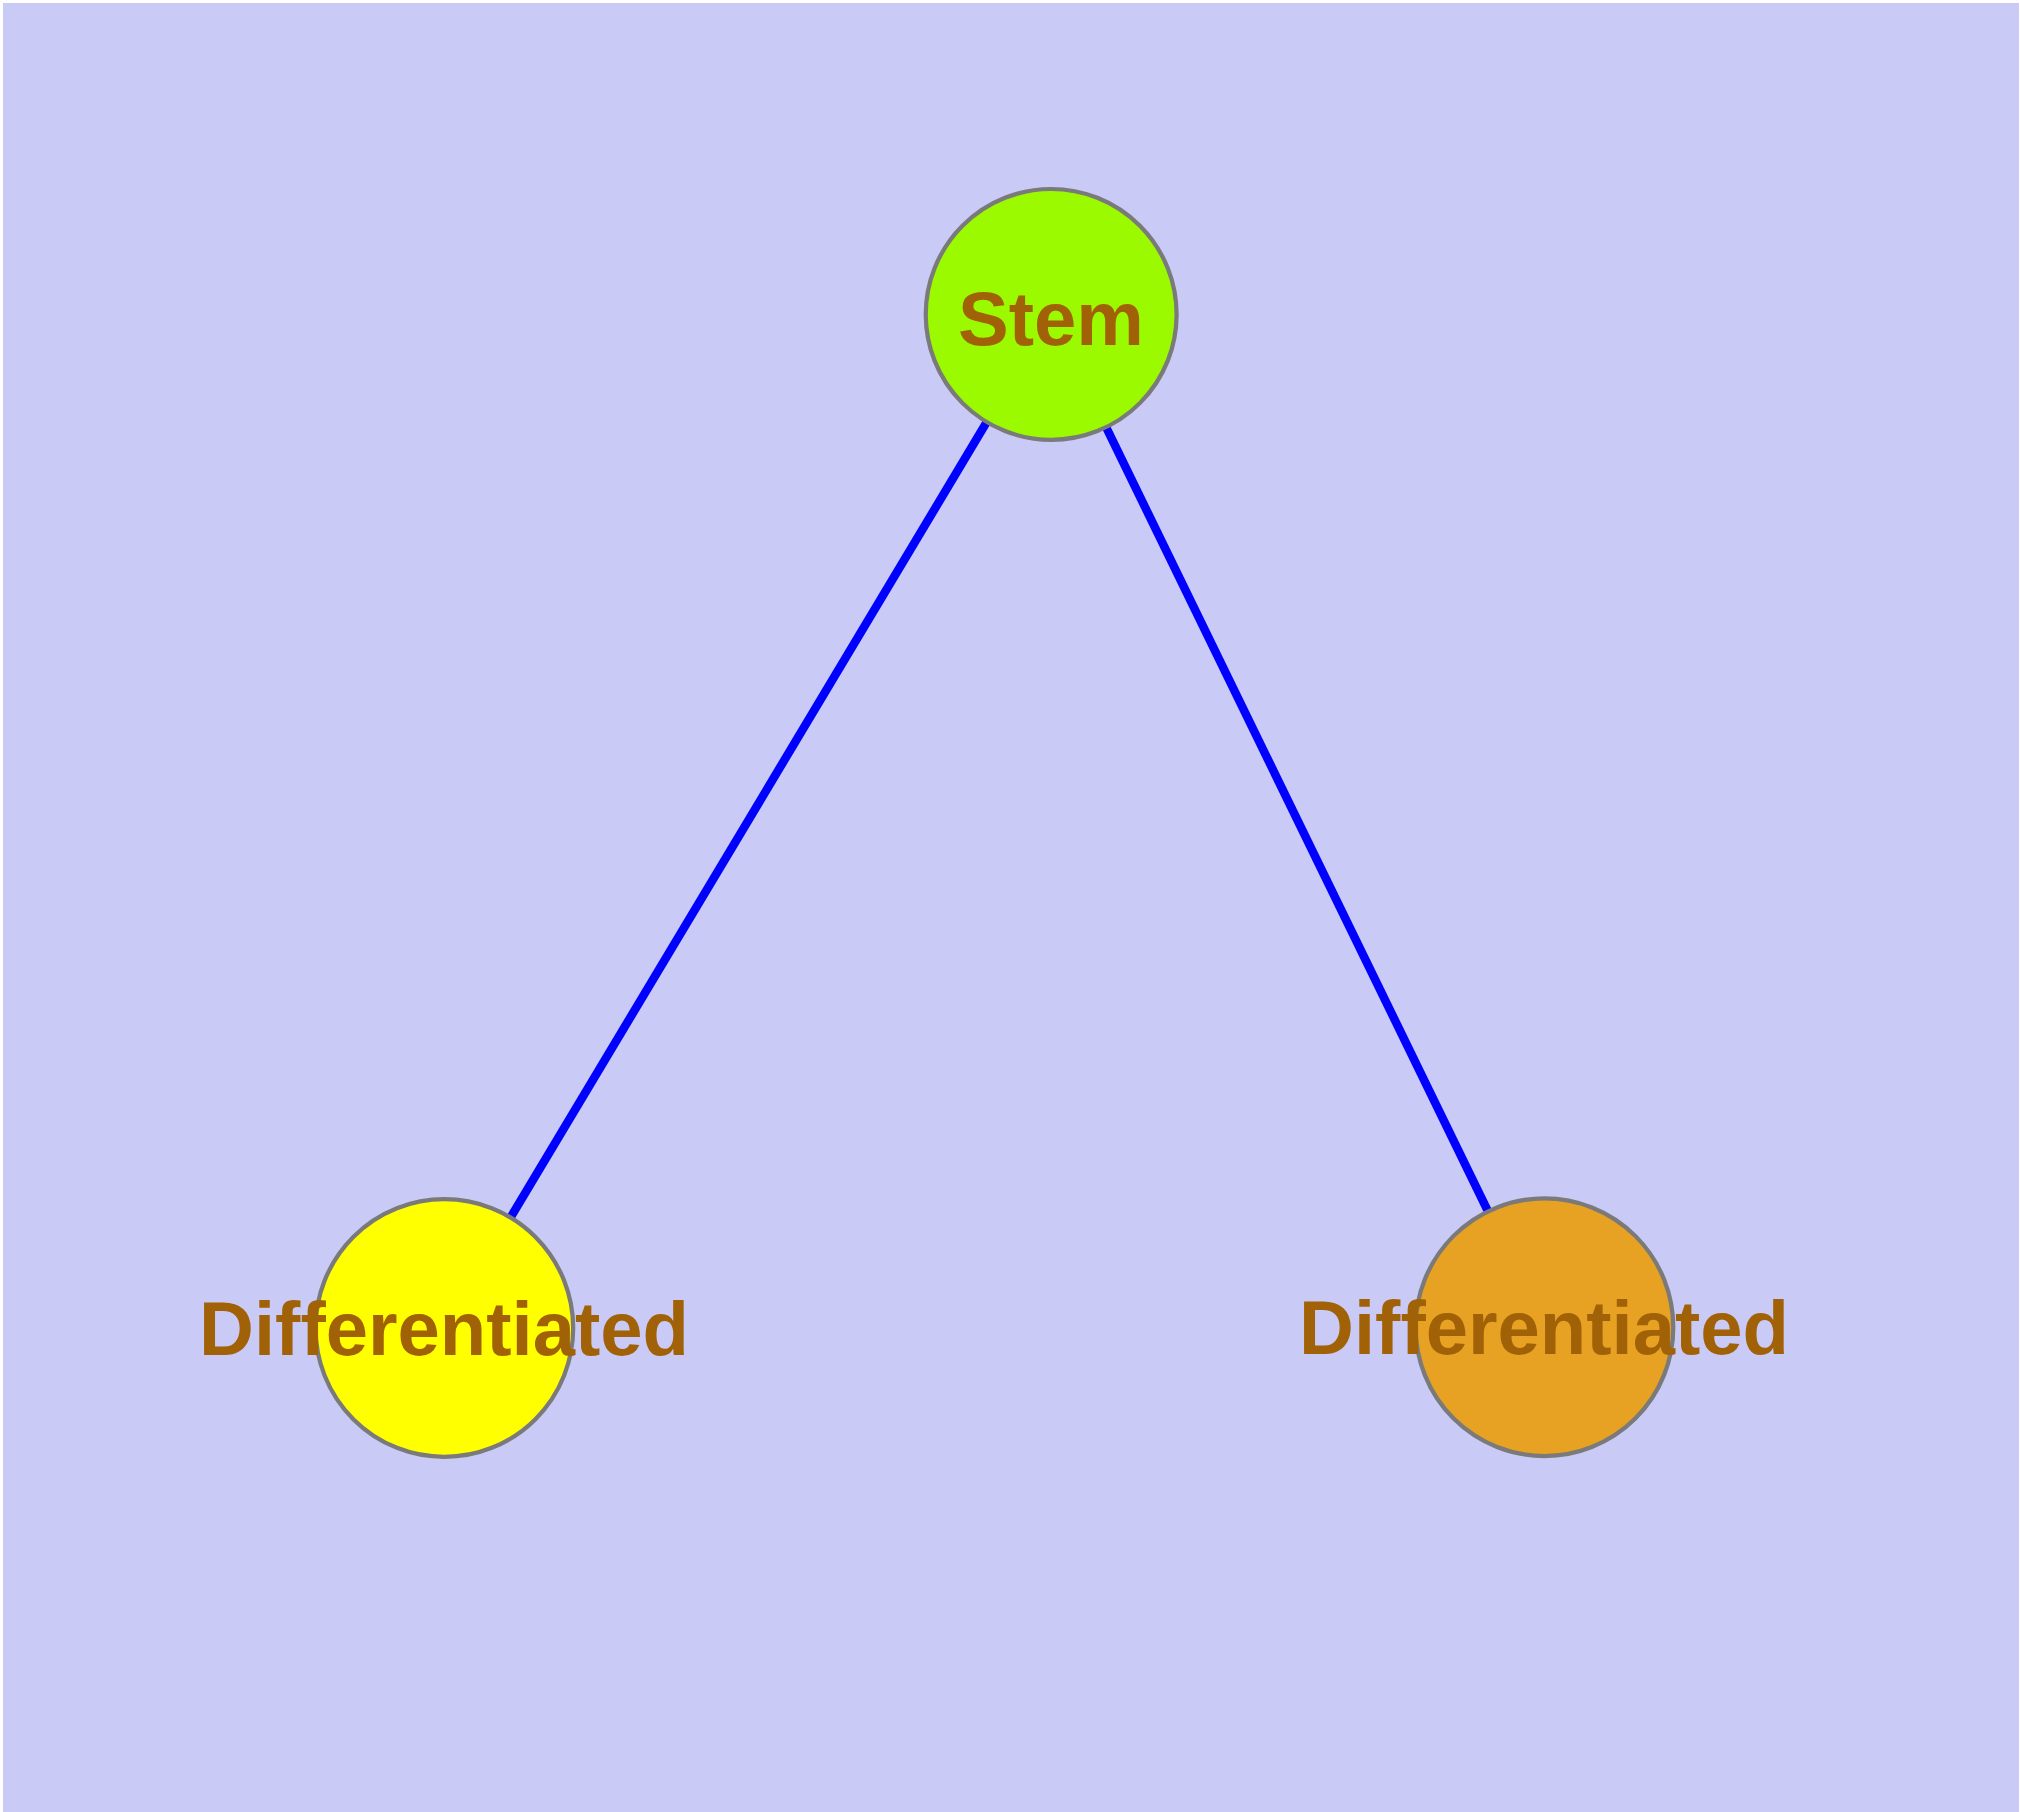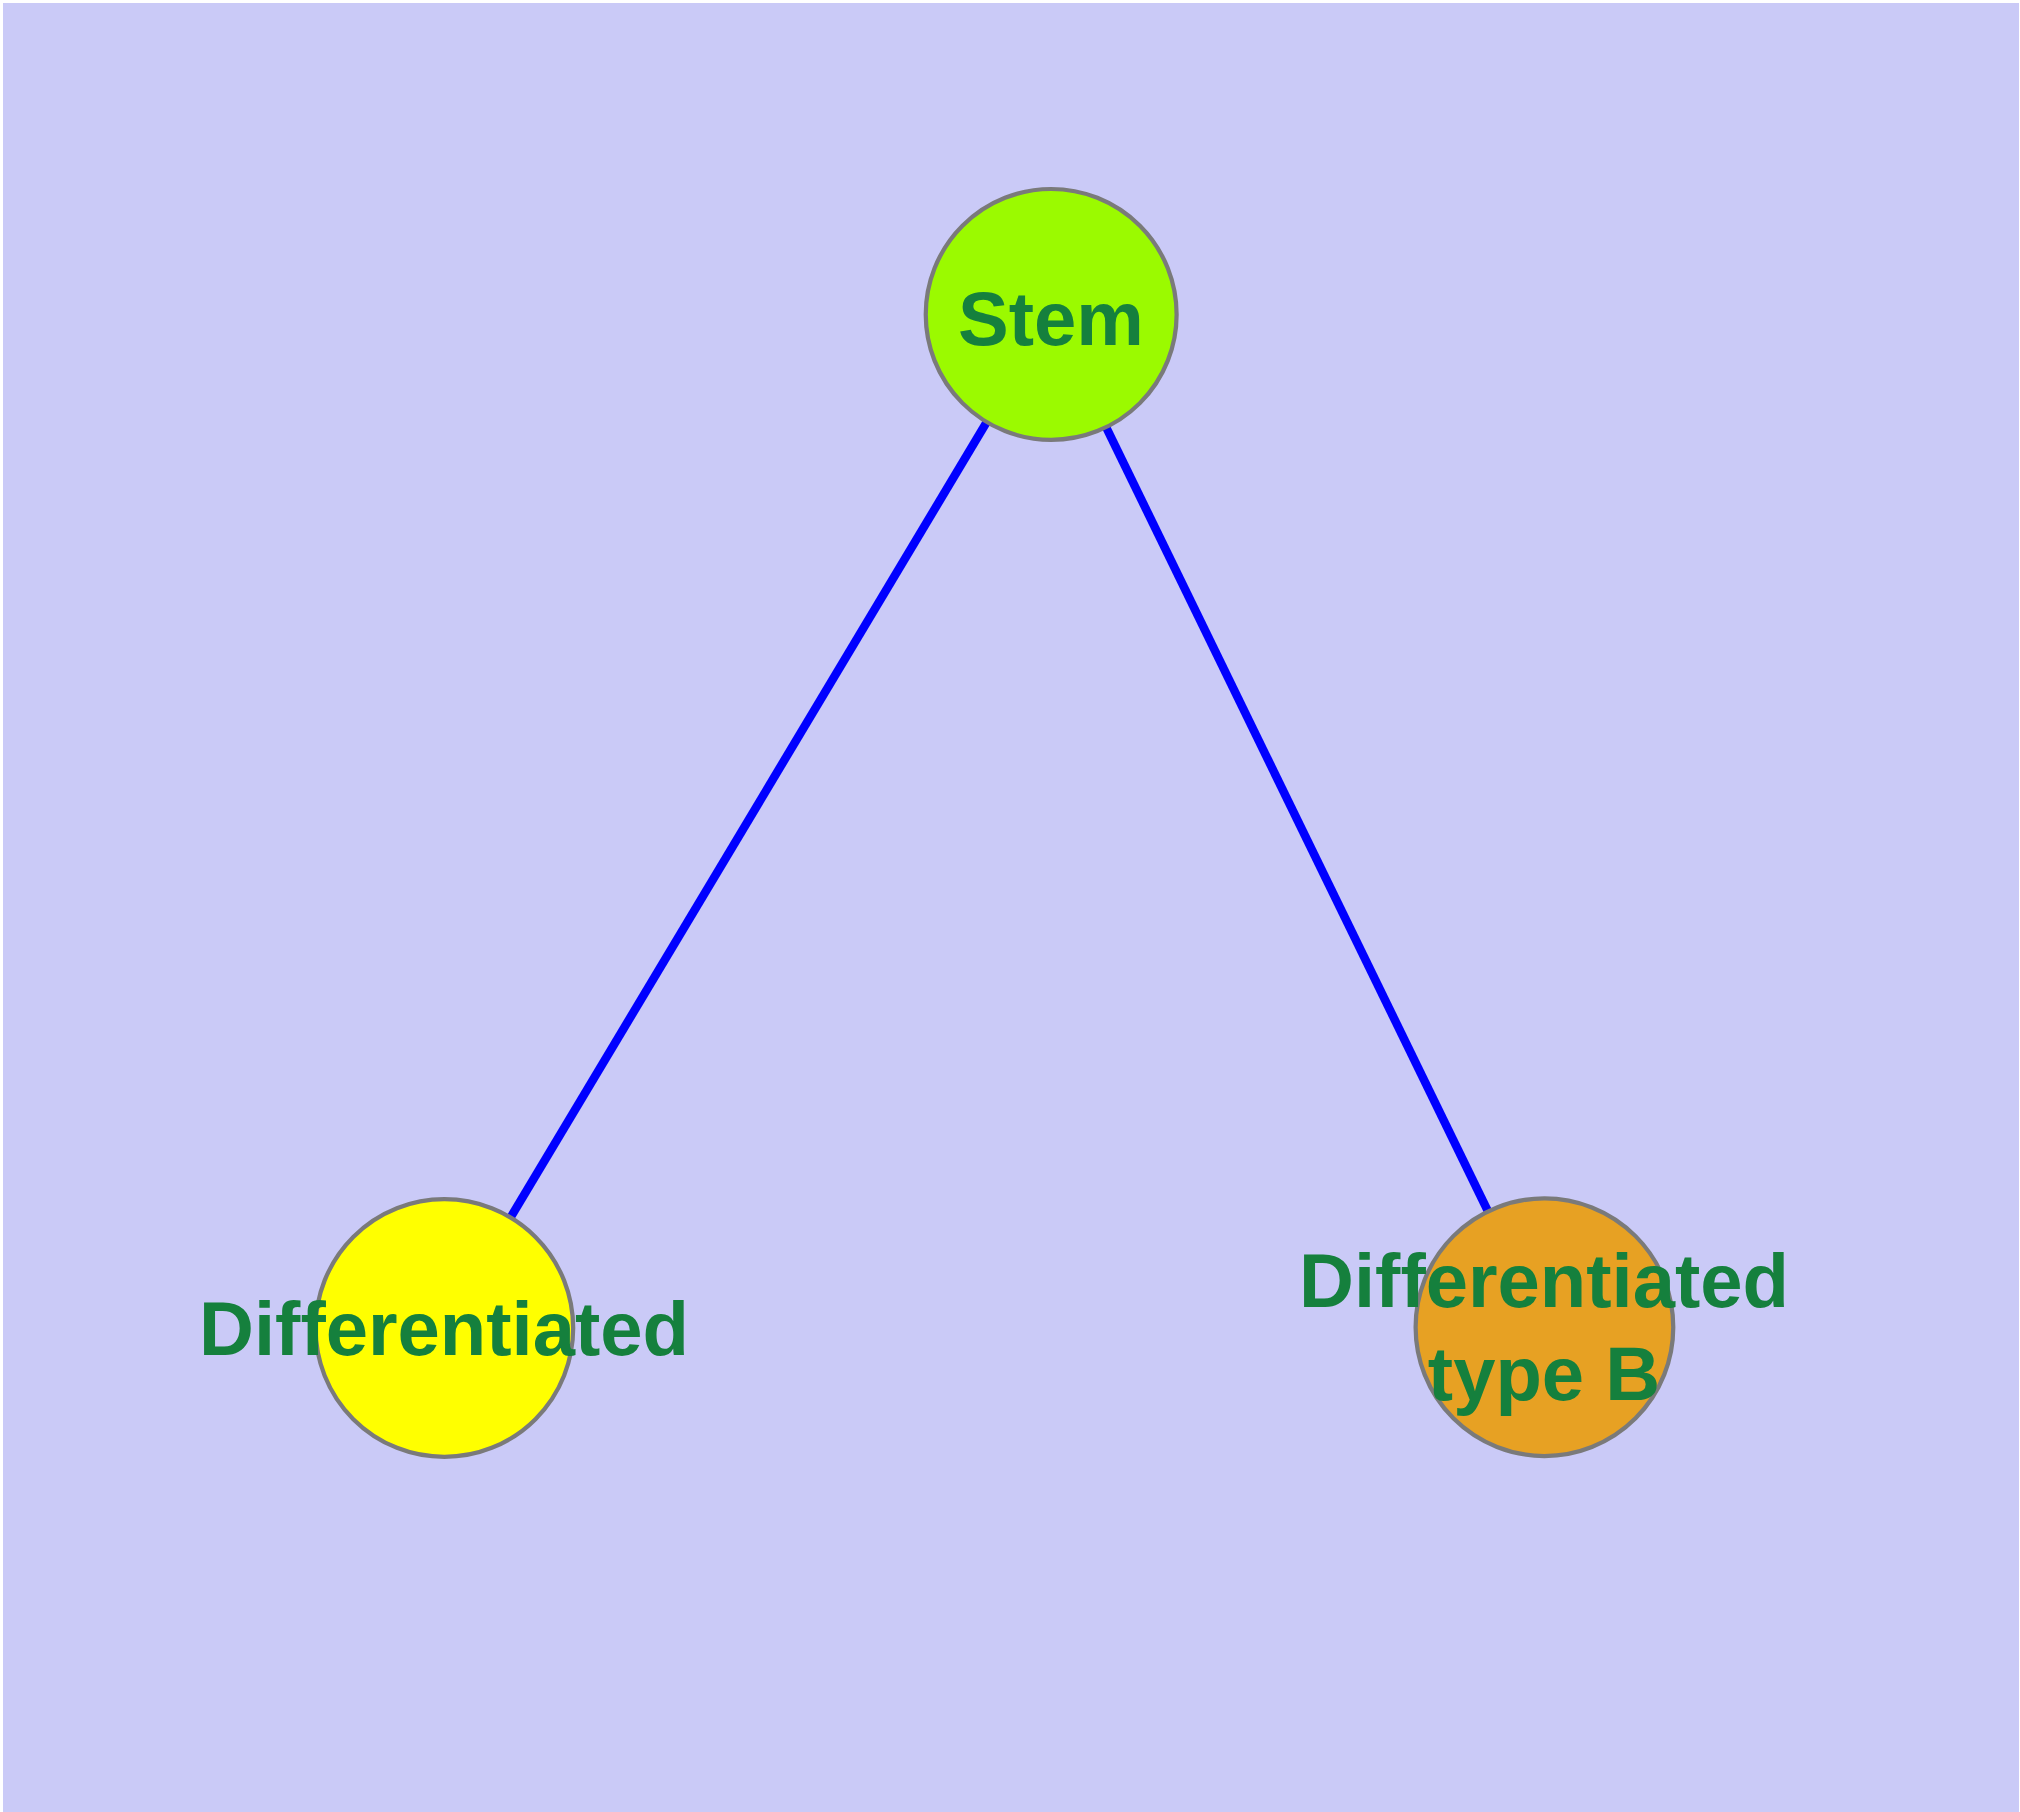--- a/index.html
+++ b/index.html
@@ -34,21 +34,21 @@
     stroke-width: 10px;
     stroke-linecap: butt;
   }
   svg.graph circle {
     stroke: #7A7A7A;
     stroke-width: 5px;
   }
   .node-label {
     position: absolute;
     transform: translate(-50%, -50%);
-    color: #15803d;
+    color: #a16207;
     font-weight: 700;
     font-size: 76px;
     line-height: 93px;
     text-align: center;
     white-space: nowrap;
   }
   .node-label span { display: block; }
   .label-stem   { left: 1051px; top: 318px;  }
   .label-type-a { left: 444px;  top: 1328px; }
   .label-type-b { left: 1544px; top: 1327px; }
@@ -71,16 +71,15 @@
   <div class="node-label label-stem">
     <span>Stem</span>
   </div>
 
   <div class="node-label label-type-a">
     <span>Differentiated</span>
   </div>
 
   <div class="node-label label-type-b">
     <span>Differentiated</span>
-    <span>type B</span>
   </div>
 </div>
 
 
 </body></html>

